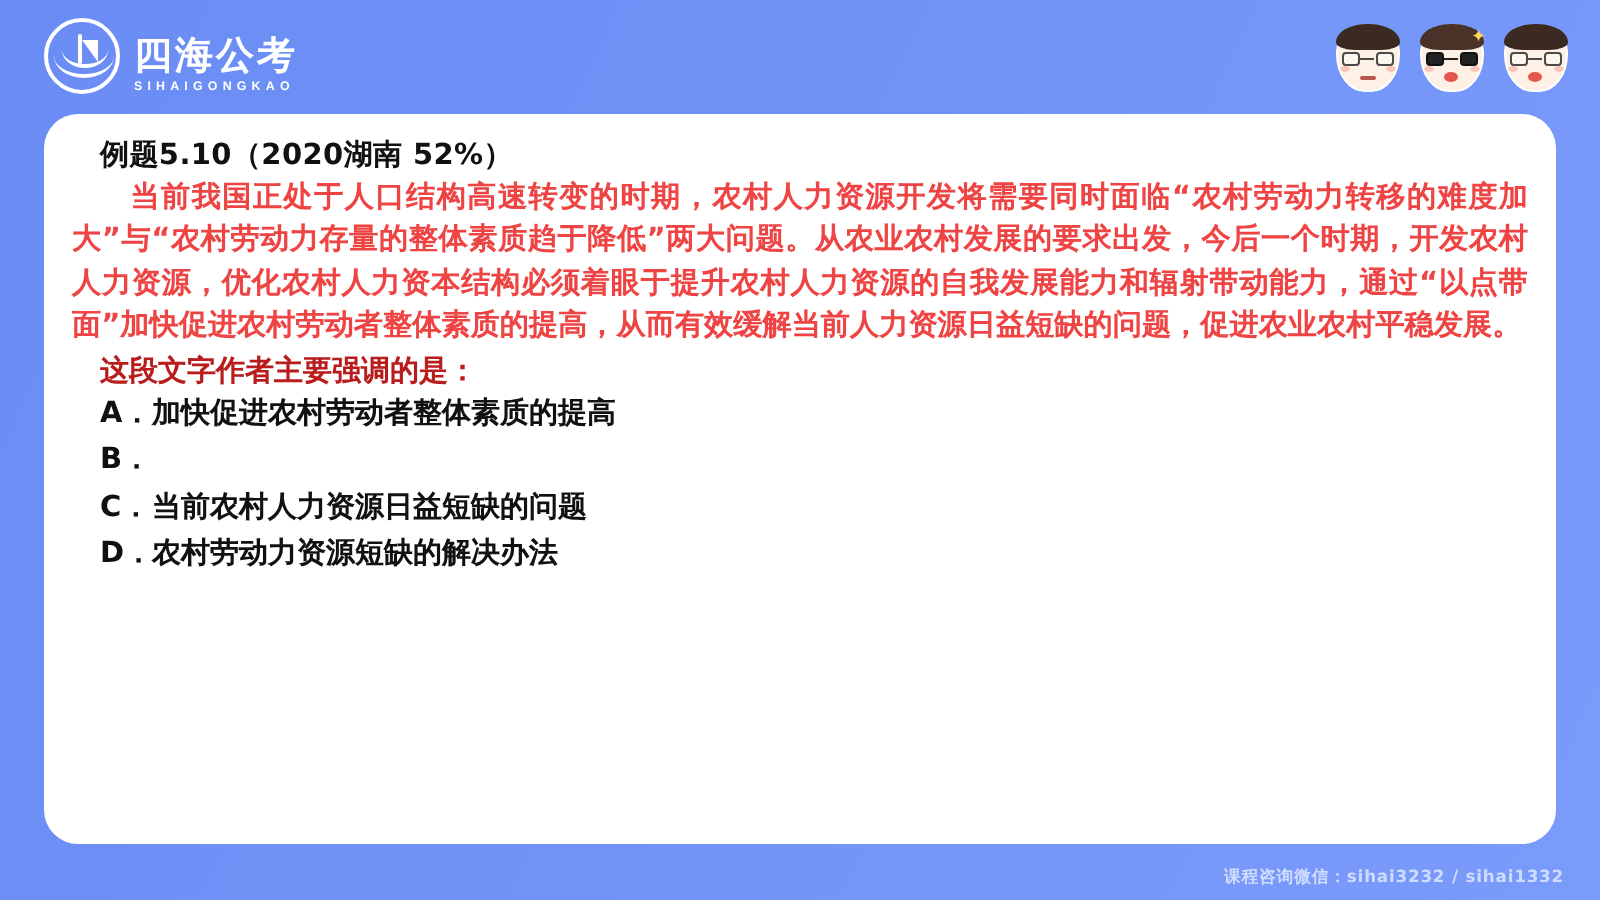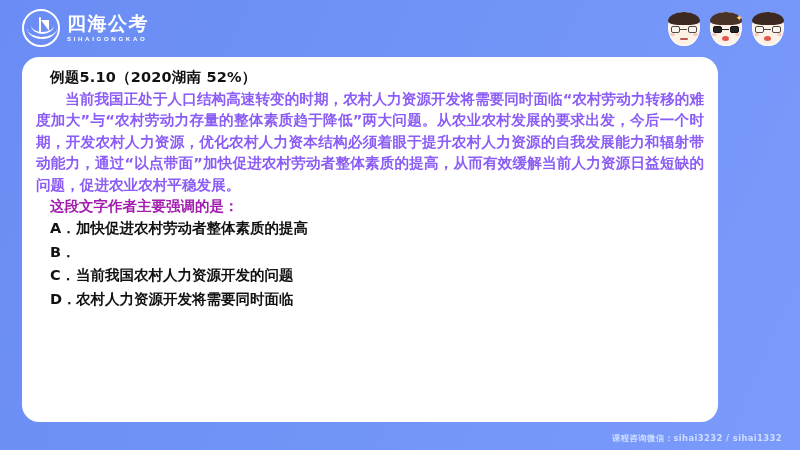--- a/index.html
+++ b/index.html
@@ -10,21 +10,21 @@
   #slide{
     position:relative;width:800px;height:450px;
     background:linear-gradient(115deg,#6a8cf4 0%,#7093f7 45%,#7b9bfb 100%);
   }
   
   .header{
     position:absolute;top:0;left:0;width:800px;height:57px;
   }
   .brand{
     position:absolute;left:22px;top:9px;
-    display:flex;align-items:center;gap:7px;
+    display:flex;align-items:flex-end;gap:7px;
   }
   .brand-mark{
     width:38px;height:38px;border-radius:50%;
     border:2.2px solid #ffffff;position:relative;flex:none;
     box-sizing:border-box;overflow:hidden;
   }
   .sail2{
     position:absolute;left:14.5px;top:6px;width:2.4px;height:15px;
     background:#ffffff;border-radius:1px;
   }
@@ -92,37 +92,37 @@
   .blush{
     position:absolute;top:24px;width:5px;height:3px;background:#f6b9ae;
     border-radius:50%;opacity:.75;
   }
   .blush.l{left:4px;} .blush.r{right:4px;}
   .spark{
     position:absolute;right:1px;top:5px;color:#ffd85e;font-size:9px;line-height:1;
   }
   
   .card{
-    position:absolute;left:22px;top:57px;width:696px;height:365px;
+    position:absolute;left:22px;top:57px;width:756px;height:365px;
     background:#ffffff;border-radius:17px;box-sizing:border-box;
     padding:11px 14px 0 14px;
   }
   .q-title{
     font-size:14.5px;font-weight:bold;color:#111111;
     font-family:"DejaVu Sans","Liberation Sans",sans-serif;
     margin:0 0 1px 14px;letter-spacing:.2px;
   }
   .q-body{
-    font-size:14.6px;font-weight:bold;color:#8b5cf6;line-height:1.47;
+    font-size:14.6px;font-weight:bold;color:#ef4444;line-height:1.47;
     font-family:"DejaVu Sans","Liberation Sans",sans-serif;
     text-align:justify;text-justify:inter-ideograph;
     margin:0;text-indent:2em;letter-spacing:0;
   }
   .q-ask{
-    font-size:14.5px;font-weight:bold;color:#a21caf;
+    font-size:14.5px;font-weight:bold;color:#b91c1c;
     font-family:"DejaVu Sans","Liberation Sans",sans-serif;
     margin:2px 0 0 14px;
   }
   .options{list-style:none;margin:1px 0 0 14px;padding:0;}
   .option{
     font-size:14.5px;font-weight:bold;color:#111111;
     font-family:"DejaVu Sans","Liberation Sans",sans-serif;
     line-height:1.62;display:flex;
   }
   .opt-key{width:26px;flex:none;}
@@ -206,24 +206,24 @@
     <ul class="options">
       <li class="option">
         <span class="opt-key">A．</span>
         <span>加快促进农村劳动者整体素质的提高</span>
       </li>
       <li class="option">
         <span class="opt-key">B．</span>
       </li>
       <li class="option">
         <span class="opt-key">C．</span>
-        <span>当前我国农村人力资源开发的问题</span>
+        <span>当前农村人力资源日益短缺的问题</span>
       </li>
       <li class="option">
         <span class="opt-key">D．</span>
-        <span>农村人力资源开发将需要同时面临</span>
+        <span>农村劳动力资源短缺的解决办法</span>
       </li>
     </ul>
   </div>
 
   <div class="footer">课程咨询微信：sihai3232 / sihai1332</div>
 
 </div>
 
 </body></html>

